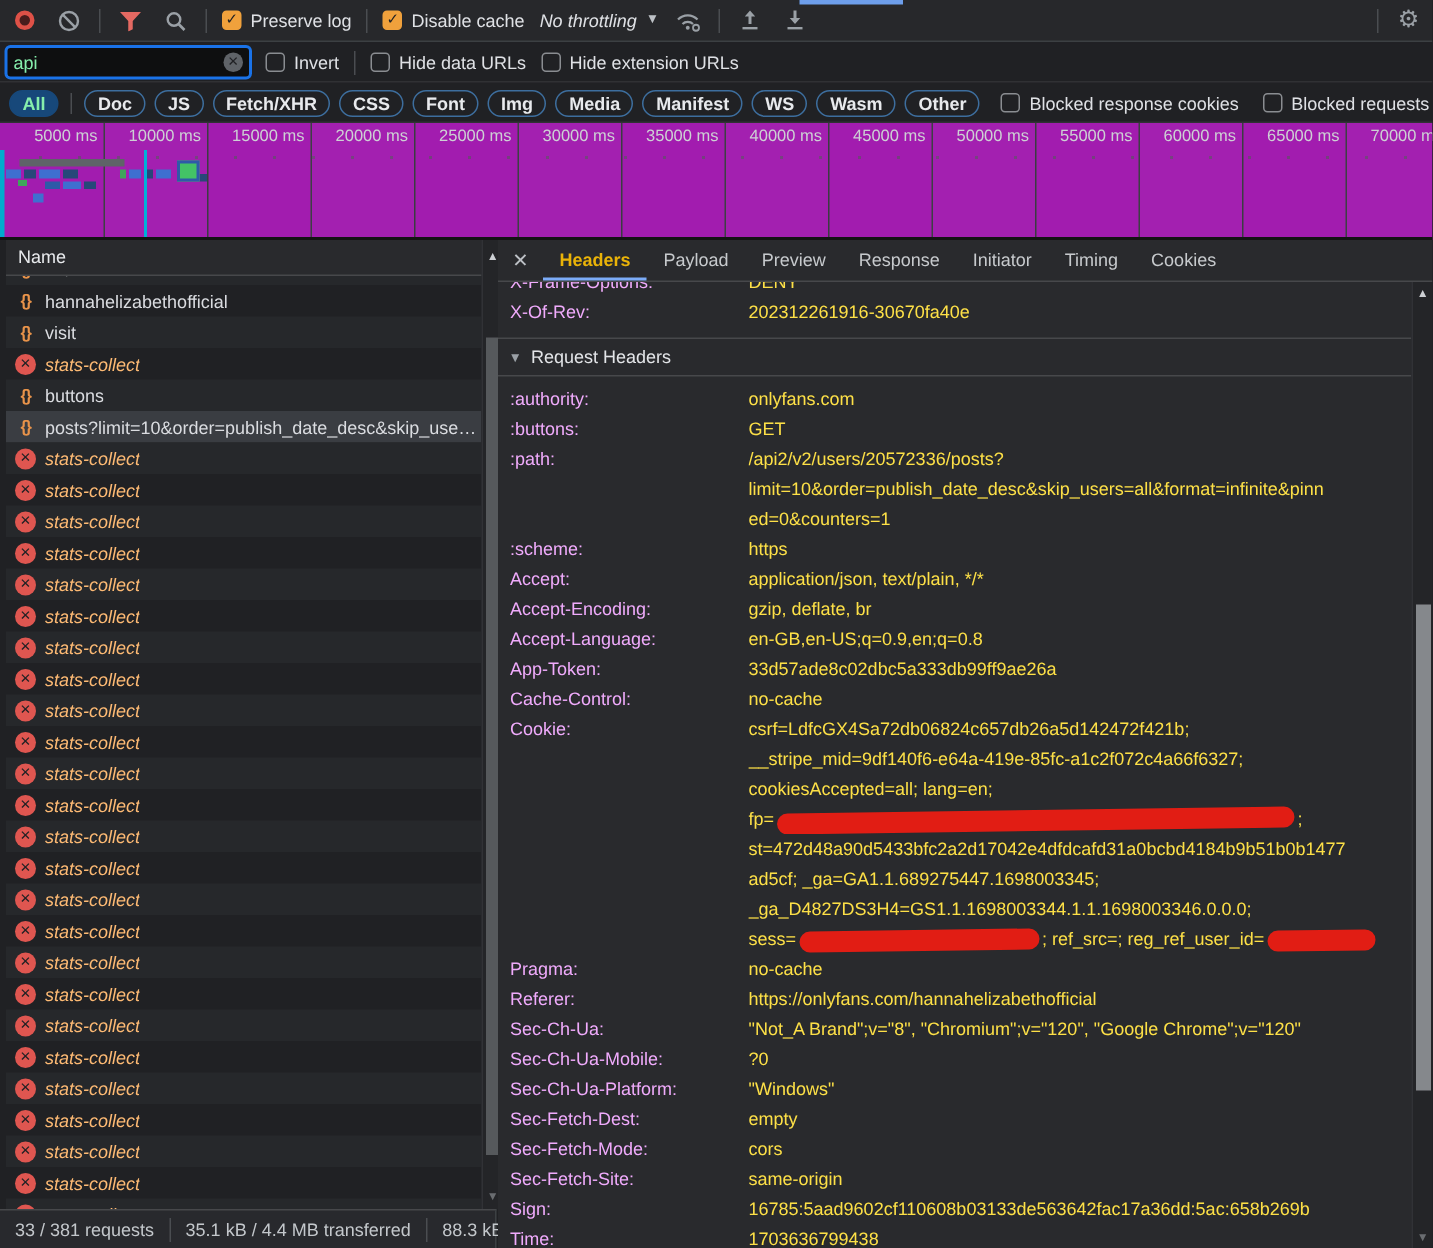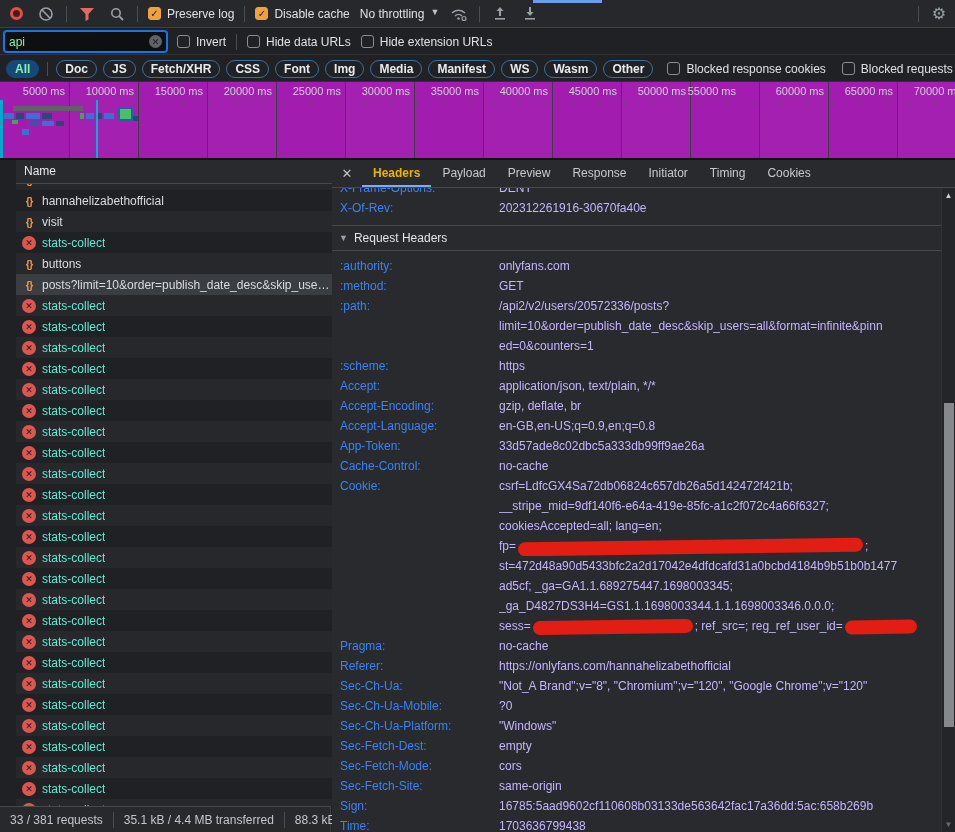--- a/index.html
+++ b/index.html
@@ -10,21 +10,21 @@
   
   #toolbar1 { position:absolute; left:0; top:0; width:955px; height:28px; background:#27282b;
     border-bottom:1px solid #3c4043; display:flex; align-items:center; gap:10px; padding:0 6px; }
   .tbtn { display:flex; align-items:center; justify-content:center; width:20px; height:20px; flex:none; }
   .record-dot { width:13px; height:13px; border-radius:50%; border:3px solid #de5147; background:#4a1d1c; }
   .vsep { width:1px; height:16px; background:#4a4d51; flex:none; }
   .cbgroup { display:flex; align-items:center; gap:6px; flex:none; }
   .cb { width:13px; height:13px; border-radius:3px; border:1px solid #8a8d91; flex:none;
     display:flex; align-items:center; justify-content:center; font-size:10px; font-weight:bold; color:transparent; }
   .cb.checked { background:#f0a13c; border-color:#f0a13c; color:#202124; }
-  .ddl { display:flex; align-items:flex-start; gap:6px; color:#dfe1e5; }
+  .ddl { display:flex; align-items:flex-start; gap:6px; color:#dfe1e5;font-style:italic; }
   .ddl .arrow { font-size:9px; color:#bdc1c6; }
   #gear { margin-left:auto; display:flex; align-items:center; gap:10px; }
   .gear-glyph { font-size:16px; color:#9aa0a6; line-height:1; }
   #top-blue-strip { position:absolute; left:533px; top:0; width:69px; height:3px; background:#6d9eeb; }
 
   
   #toolbar2 { position:absolute; left:0; top:29px; width:955px; height:26px; background:#202124;
     display:flex; align-items:center; gap:10px; padding:0 4px; border-bottom:1px solid #303134; }
   #filter-box { width:163px; height:21px; background:#0e0f10; border:1px solid #1a73e8;
     box-shadow:0 0 0 1px #1a73e8; border-radius:3px; display:flex; align-items:center; padding:0 4px; }
@@ -46,32 +46,32 @@
   #timeline { position:absolute; left:0; top:82px; width:955px; height:78px; background:#a21caf;
     border-bottom:2px solid #131314; overflow:hidden; }
   .tl-col { position:absolute; top:0; height:78px; background:rgba(255,255,255,0.018); }
   .tl-grid { position:absolute; top:0; width:1px; height:78px; background:#3a3d41; }
   .tl-label { position:absolute; top:3px; width:64px; text-align:right; font-size:11px; color:#cdd0d4; }
   .tl-dots { position:absolute; left:0; top:22px; width:955px; height:2px;
     background:repeating-linear-gradient(90deg,#55585c 0 2px,transparent 2px 26px); opacity:.6; }
   .wbar { position:absolute; }
 
   
-  #left-panel { position:absolute; left:16px; top:160px; width:331px; height:646px; background:#202124;
+  #left-panel { position:absolute; left:4px; top:160px; width:331px; height:646px; background:#202124;
     border-right:1px solid #3c4043; }
   #name-header { position:absolute; left:0; top:0; width:330px; height:24px; background:#292a2d;
     border-bottom:1px solid #47484b; line-height:23px; padding-left:8px; color:#e8eaed; }
   #request-rows { position:absolute; left:0; top:24px; width:317px; height:622px; overflow:hidden; }
   #request-rows .inner { margin-top:-15px; }
   .req-row { height:21px; display:flex; align-items:center; gap:6px; padding-left:6px;
     white-space:nowrap; overflow:hidden; }
   .req-row:nth-child(odd) { background:#26282b; }
   .req-row.sel { background:#3a3d42; }
   .req-row .rlabel { overflow:hidden; text-overflow:ellipsis; color:#dadce0; }
-  .req-row.err .rlabel { color:#5eead4; }
+  .req-row.err .rlabel { color:#fdba74;font-style:italic; }
   .ricon { width:14px; height:14px; flex:none; display:flex; align-items:center; justify-content:center; }
   .ricon.fetch { color:#e8934a; font-weight:bold; font-size:11px; letter-spacing:-1px; }
   .ricon.error { background:#df5650; border-radius:50%; color:#202124; font-size:9px; font-weight:bold; }
   
   #left-scroll { position:absolute; right:0; top:0; width:13px; height:646px; background:#242528;
     border-left:1px solid #313236; }
   #left-scroll .thumb { position:absolute; left:2px; top:65px; width:9px; height:545px; background:#56595c; }
   .sb-arrow { position:absolute; left:0; width:13px; text-align:center; font-size:8px; color:#cdd0d4; }
   .sb-arrow.down { color:#6a6d71; }
 
@@ -85,22 +85,22 @@
   
   #right-panel { position:absolute; left:332px; top:160px; width:623px; height:672px; background:#292a2d; }
   #detail-tabs { position:absolute; left:0; top:0; width:623px; height:28px; background:#292a2d;
     border-bottom:1px solid #47484b; display:flex; align-items:center; }
   #tab-close { width:30px; text-align:center; color:#bdc1c6; font-size:13px; flex:none; }
   .dtab { padding:0 11px; height:27px; line-height:27px; color:#c7cacd; flex:none; }
   .dtab.active { color:#eab308; border-bottom:2px solid #7cacf8; font-weight:bold; }
   #detail-body { position:absolute; left:0; top:28px; width:609px; height:644px; overflow:hidden; }
   .hrow { display:flex; line-height:20px; }
   .hrow.partial { margin-top:-10px; }
-  .hname { width:167px; flex:none; padding-left:8px; color:#3b82f6; }
-  .hvalue { flex:1; color:#c4b5fd; word-break:break-all; }
+  .hname { width:167px; flex:none; padding-left:8px; color:#f0abfc; }
+  .hvalue { flex:1; color:#fde047; word-break:break-all; }
   .hline { height:20px; white-space:nowrap; overflow:hidden; }
   .sect { margin-top:7px; height:26px; line-height:24px; border-top:1px solid #47484b;
     border-bottom:1px solid #47484b; padding-left:7px; color:#e3e5e8; }
   .sect .tri { display:inline-block; color:#9aa0a6; font-size:9px; margin-right:6px;
     transform:translateY(-1px); }
   #headers-list { padding-top:5px; }
   .redact { display:inline-block; height:14px; border-radius:7px; background:#e11d14;
     vertical-align:middle; margin:0 2px; transform:rotate(-0.8deg);
     box-shadow:2px -3px 0 -4px #e11d14, -2px 3px 0 -4px #e11d14; }
   
@@ -249,21 +249,21 @@
       <span class="tl-label" style="left: 415px;">35000 ms</span>
       <div class="tl-col" style="left: 483px; width: 69px;"></div>
       <div class="tl-grid" style="left: 552px;"></div>
       <span class="tl-label" style="left: 484px;">40000 ms</span>
       <div class="tl-grid" style="left: 621px;"></div>
       <span class="tl-label" style="left: 553px;">45000 ms</span>
       <div class="tl-col" style="left: 621px; width: 69px;"></div>
       <div class="tl-grid" style="left: 690px;"></div>
       <span class="tl-label" style="left: 622px;">50000 ms</span>
       <div class="tl-grid" style="left: 759px;"></div>
-      <span class="tl-label" style="left: 672px;">55000 ms</span>
+      <span class="tl-label" style="left: 691px;">55000 ms</span>
       <div class="tl-col" style="left: 759px; width: 69px;"></div>
       <div class="tl-grid" style="left: 828px;"></div>
       <span class="tl-label" style="left: 760px;">60000 ms</span>
       <div class="tl-grid" style="left: 897px;"></div>
       <span class="tl-label" style="left: 829px;">65000 ms</span>
       <div class="tl-col" style="left: 897px; width: 69px;"></div>
       <span class="tl-label" style="left: 898px;">70000 ms</span>
       <div class="wbar" style="left: 0px; top: 18px; width: 3px; height: 60px; background: rgb(0, 170, 205);"></div>
       <div class="wbar" style="left: 13px; top: 24px; width: 70px; height: 5px; background: rgb(95, 99, 104);"></div>
       <div class="wbar" style="left: 4px; top: 31px; width: 10px; height: 6px; background: rgb(62, 111, 208);"></div>
@@ -451,21 +451,21 @@
         <span class="tri">▼</span><span>Request Headers</span>
       </div>
       <div id="headers-list">
           <div class="hrow">
             <div class="hname">:authority:</div>
             <div class="hvalue">
               <div class="hline"><span>onlyfans.com</span></div>
             </div>
           </div>
           <div class="hrow">
-            <div class="hname">:method:</div>
+            <div class="hname">:buttons:</div>
             <div class="hvalue">
               <div class="hline"><span>GET</span></div>
             </div>
           </div>
           <div class="hrow">
             <div class="hname">:path:</div>
             <div class="hvalue">
               <div class="hline"><span>/api2/v2/users/20572336/posts?</span></div>
               <div class="hline"><span>limit=10&amp;order=publish_date_desc&amp;skip_users=all&amp;format=infinite&amp;pinn</span></div>
               <div class="hline"><span>ed=0&amp;counters=1</span></div>

